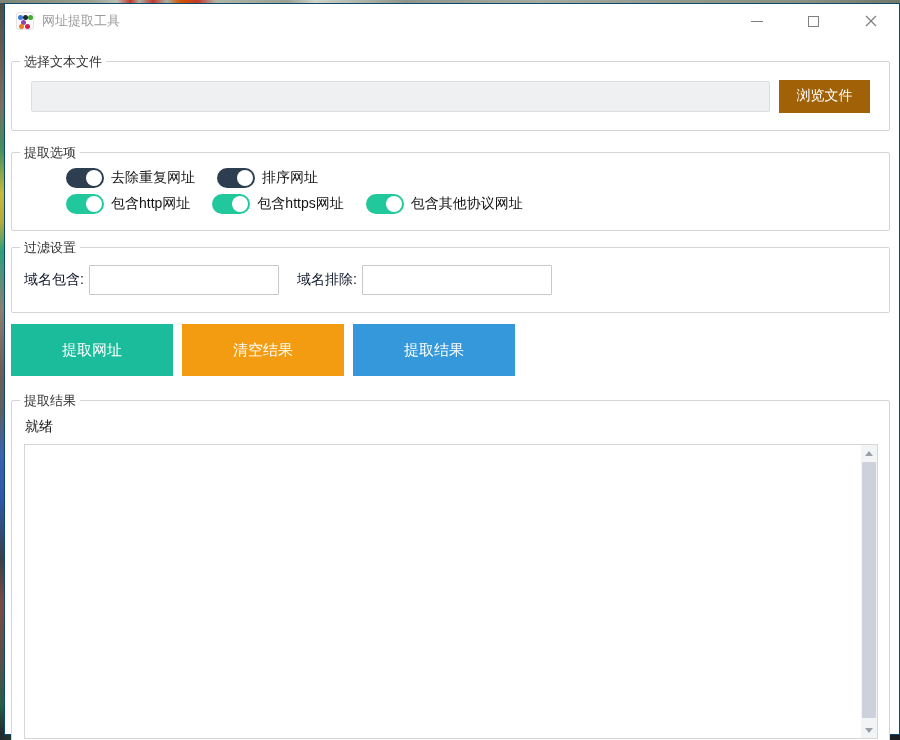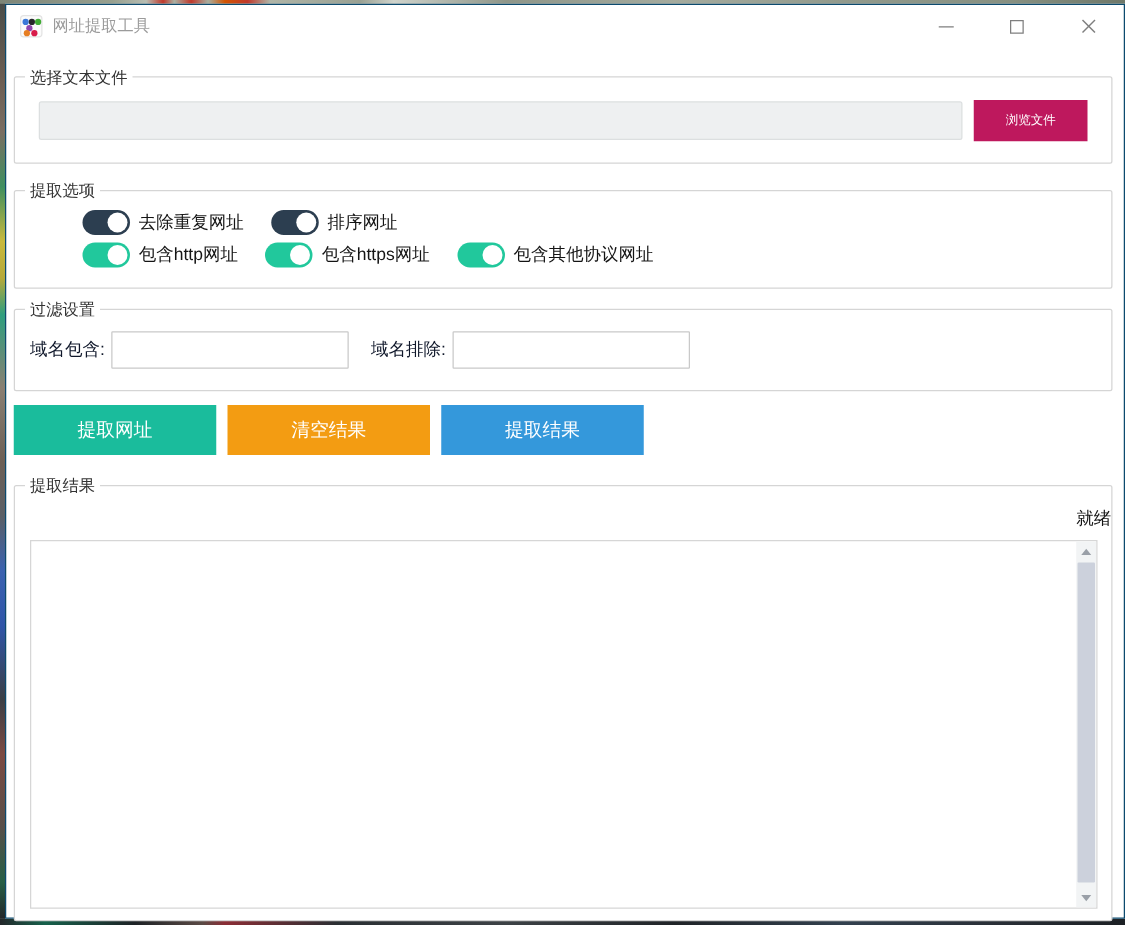--- a/index.html
+++ b/index.html
@@ -42,49 +42,49 @@
   
   .content { padding:0 9px 0 6px; }
   .group { position:relative; border:1px solid #d5d5d5; border-radius:2px; background:#fff; }
   .group-title { position:absolute; top:-9px; left:8px; background:#fff; padding:0 4px;
     font-size:13px; color:#333; line-height:17px; }
 
   .group-file { margin-top:23px; height:70px; display:flex; align-items:center;
     padding:0 19px; gap:9px; }
   .file-input { flex:1; height:31px; background:#eef0f1; border:1px solid #dcdfe0;
     border-radius:2px; font-size:13px; color:#333; padding:0 6px; outline:none; }
-  .browse-btn { width:91px; height:33px; background:#be185d; color:#fff; border:none;
-    font-size:10px; font-family:inherit; cursor:pointer; }
+  .browse-btn { width:91px; height:33px; background:#a16207; color:#fff; border:none;
+    font-size:14px; font-family:inherit; cursor:pointer; }
 
   .group-options { margin-top:21px; height:79px; padding:15px 0 0 10px; }
   .toggle-row { display:flex; align-items:center; margin-bottom:6px;padding-left:44px; }
   .toggle-item { display:flex; align-items:center; margin-right:22px; cursor:pointer; }
   .switch { position:relative; width:38px; height:20px; border-radius:10px; flex:0 0 auto; }
   .switch .knob { position:absolute; right:2px; top:2px; width:16px; height:16px;
     border-radius:50%; background:#fff; }
   .switch.dark  { background:#2c3e50; }
   .switch.green { background:#21c89c; }
   .toggle-label { margin-left:7px; font-size:14px; color:#141414; }
 
   .group-filter { margin-top:16px; height:66px; display:flex; align-items:center;
     padding-left:12px; }
   .field-label { font-size:14px; color:#0f172a; }
   .filter-input { width:190px; height:30px; border:1px solid #c9c9c9; border-radius:1px;
     margin-left:5px; font-size:13px; padding:0 6px; outline:none; }
   .field-gap { margin-left:18px; }
 
   .actions { margin-top:11px; display:flex; gap:9px; }
-  .action-btn { width:162px; height:40px; border:none; color:#fff; font-size:15px;
+  .action-btn { width:162px; height:52px; border:none; color:#fff; font-size:15px;
     font-family:inherit; cursor:pointer; }
   .btn-extract { background:#1abc9c; }
   .btn-clear   { background:#f39c12; }
   .btn-preview { background:#3498db; }
 
   .group-results { margin-top:24px; height:349px; }
-  .status-text { margin:17px 0 0 13px; font-size:14px; color:#141414;text-align:right; }
+  .status-text { margin:17px 0 0 13px; font-size:14px; color:#141414; }
   .result-box { position:relative; margin:8px 11px 0 12px; height:295px;
     border:1px solid #d6d6d6; background:#fff; overflow:hidden; }
   .result-content { position:absolute; left:0; top:0; right:16px; bottom:0;
     font-size:13px; color:#333; padding:4px 6px; white-space:pre-wrap; }
 
   .scrollbar { position:absolute; top:0; right:0; bottom:0; width:16px; background:#f2f4f5; }
   .sb-btn { position:absolute; left:0; width:16px; height:16px; display:flex;
     align-items:center; justify-content:center; }
   .sb-btn.up { top:0; } .sb-btn.down { bottom:0; }
   .arr-up { width:0; height:0; border-left:4px solid transparent;

